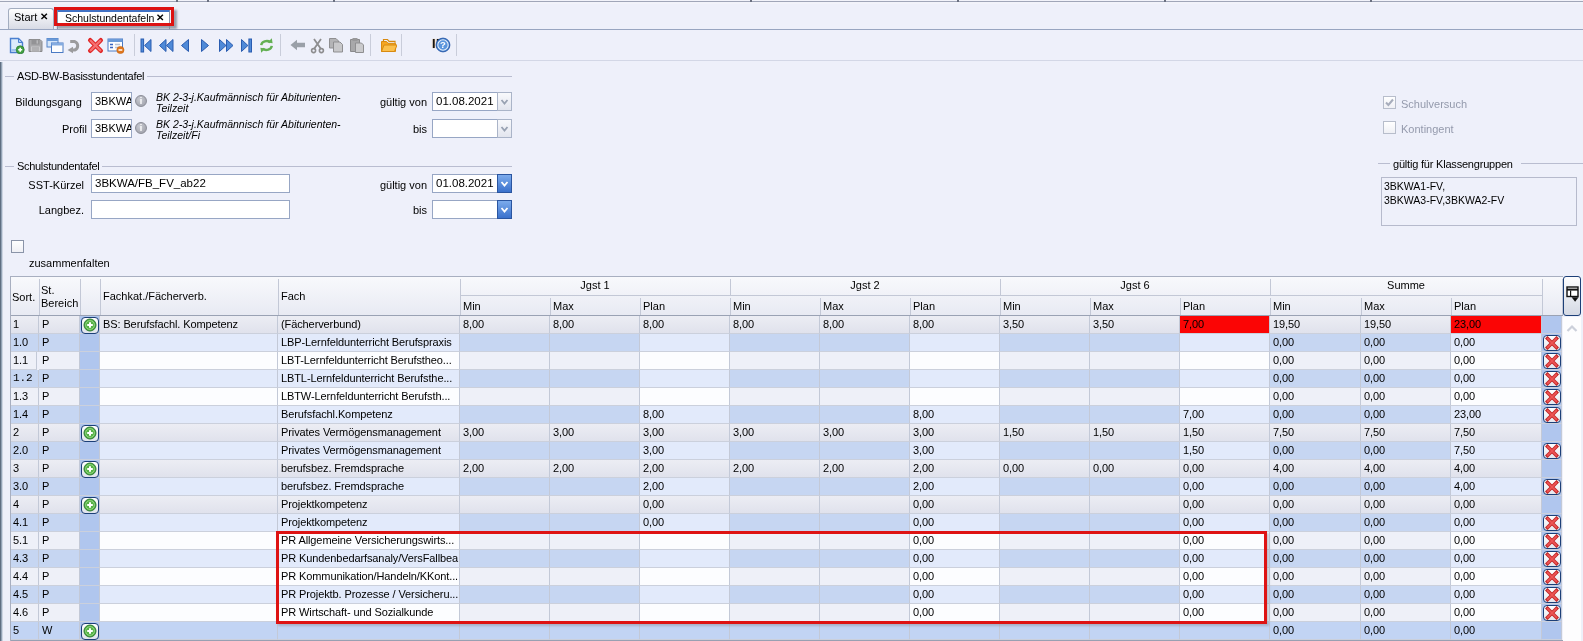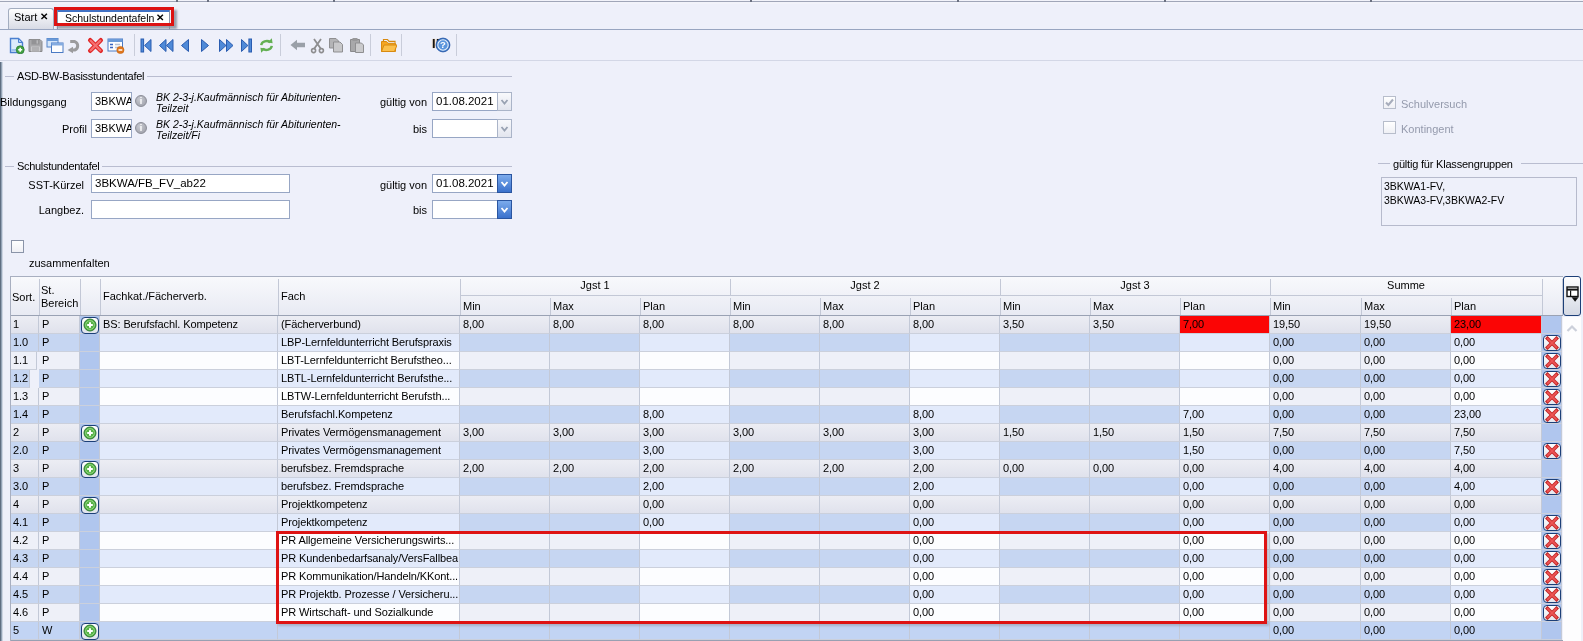--- a/index.html
+++ b/index.html
@@ -131,21 +131,21 @@
     <circle cx="8" cy="8" r="7" fill="#3f7cc9"></circle>
     <circle cx="8" cy="8" r="6.9" fill="none" stroke="#2a5aa8" stroke-width="0.9"></circle>
     <circle cx="8" cy="8" r="5.2" fill="#5b96dd" stroke="#e8f0fa" stroke-width="1.1"></circle>
     <text x="8" y="11.4" font-size="9.5" font-weight="bold" fill="#fff" text-anchor="middle" font-family="Liberation Sans,sans-serif">?</text>
   </svg>
 <div class="abs" style="left:0;top:62px;width:1px;height:579px;background:#5f6f82;"></div>
 <div class="abs" style="left:1px;top:62px;width:1px;height:579px;background:#93a3b6;"></div>
 <div class="abs" style="left:2px;top:62px;width:1px;height:579px;background:#cdd5e2;"></div>
 <div class="abs" style="left:5px;top:76px;width:507px;height:1px;background:#b9bdd0;"></div>
 <div class="lbl" style="left:14px;top:70px;font-size:11px;letter-spacing:-0.3px;background:#eef0fa;padding:0 3px;">ASD-BW-Basisstundentafel</div>
-<div class="lbl" style="left:0px;top:96px;width:97px;text-align:left;">Bildungsgang</div>
+<div class="lbl" style="left:0px;top:96px;width:97px;text-align:center;">Bildungsgang</div>
 <div class="inp" style="left:91px;top:92px;width:41px;height:19px;font-size:11px;">3BKWA</div>
 <div class="abs" style="left:135px;top:95px;width:12px;height:12px;border-radius:50%;background:radial-gradient(circle at 40% 35%,#c9cbd2,#989aa4);border:1px solid #8b8d97;color:#fff;font-size:9px;font-weight:bold;text-align:center;line-height:11px;">i</div>
 <div class="lbl" style="left:156px;top:92px;font-style:italic;font-size:10.5px;line-height:11px;">BK 2-3-j.Kaufmännisch für Abiturienten-<br>Teilzeit</div>
 <div class="lbl" style="left:340px;top:96px;width:87px;text-align:right;">gültig von</div>
 <div class="inp" style="left:432px;top:92px;width:66px;height:19px;">01.08.2021</div>
 <div class="ddg" style="left:497px;top:92px;height:19px;"><svg width="13" height="17" viewBox="0 0 13 17">
       <path d="M3.5 7 L6.5 10.5 L9.5 7" fill="none" stroke="#98a2b2" stroke-width="1.8"></path>
     </svg></div>
 <div class="lbl" style="left:0px;top:123px;width:87px;text-align:right;">Profil</div>
 <div class="inp" style="left:91px;top:119px;width:41px;height:19px;font-size:11px;">3BKWA</div>
@@ -207,21 +207,21 @@
 <div class="abs" style="left:1270px;top:298px;width:1px;height:17px;background:#c3c8d6;"></div>
 <div class="abs" style="left:1361px;top:298px;width:1px;height:17px;background:#c3c8d6;"></div>
 <div class="abs" style="left:1451px;top:298px;width:1px;height:17px;background:#c3c8d6;"></div>
 <div class="abs" style="left:460px;top:295px;width:1082px;height:1px;background:#c3c8d6;"></div>
 <div class="lbl" style="left:12px;top:291px;font-size:11px;">Sort.</div>
 <div class="lbl" style="left:41px;top:284px;font-size:11px;line-height:13px;">St.<br>Bereich</div>
 <div class="lbl" style="left:103px;top:290px;font-size:11px;">Fachkat./Fächerverb.</div>
 <div class="lbl" style="left:281px;top:290px;font-size:11px;">Fach</div>
 <div class="lbl" style="left:460px;top:279px;width:270px;text-align:center;font-size:11px;">Jgst 1</div>
 <div class="lbl" style="left:730px;top:279px;width:270px;text-align:center;font-size:11px;">Jgst 2</div>
-<div class="lbl" style="left:1000px;top:279px;width:270px;text-align:center;font-size:11px;">Jgst 3</div>
+<div class="lbl" style="left:1000px;top:279px;width:270px;text-align:center;font-size:11px;">Jgst 6</div>
 <div class="lbl" style="left:1270px;top:279px;width:272px;text-align:center;font-size:11px;">Summe</div>
 <div class="lbl" style="left:463px;top:300px;font-size:11px;">Min</div>
 <div class="lbl" style="left:553px;top:300px;font-size:11px;">Max</div>
 <div class="lbl" style="left:643px;top:300px;font-size:11px;">Plan</div>
 <div class="lbl" style="left:733px;top:300px;font-size:11px;">Min</div>
 <div class="lbl" style="left:823px;top:300px;font-size:11px;">Max</div>
 <div class="lbl" style="left:913px;top:300px;font-size:11px;">Plan</div>
 <div class="lbl" style="left:1003px;top:300px;font-size:11px;">Min</div>
 <div class="lbl" style="left:1093px;top:300px;font-size:11px;">Max</div>
 <div class="lbl" style="left:1183px;top:300px;font-size:11px;">Plan</div>
@@ -302,21 +302,21 @@
 <div class="cell" style="left:1180px;top:352px;width:90px;background:#fcfdff;"></div>
 <div class="cell" style="left:1270px;top:352px;width:91px;background:#eef0f8;">0,00</div>
 <div class="cell" style="left:1361px;top:352px;width:90px;background:#eef0f8;">0,00</div>
 <div class="cell" style="left:1451px;top:352px;width:91px;background:#fcfdff;">0,00</div>
 <div class="cell" style="left:1542px;top:352px;width:20px;background:#b0c6ee;"></div>
 <div class="abs" style="left:1543px;top:353px;width:18px;height:16px;border:1.2px solid #1c3f77;border-radius:4px;background:linear-gradient(#fff,#e4e7ee);"></div>
 <svg class="abs" style="left:1545px;top:354px;" width="14" height="14" viewBox="0 0 14 14">
     <path d="M2.5 2.5 L11.5 11.5 M11.5 2.5 L2.5 11.5" stroke="#c22828" stroke-width="3.6" stroke-linecap="square"></path>
     <path d="M2.8 2.8 L11.2 11.2 M11.2 2.8 L2.8 11.2" stroke="#ee5555" stroke-width="1.8" stroke-linecap="square"></path>
   </svg>
-<div class="cell" style="left:10px;top:370px;width:20px;background:#c6d6f2;">1.2</div>
+<div class="cell" style="left:10px;top:370px;width:29px;background:#c6d6f2;font-family:Liberation Mono, monospace;">1.2</div>
 <div class="cell" style="left:39px;top:370px;width:41px;background:#c6d6f2;">P</div>
 <div class="cell" style="left:80px;top:370px;width:20px;background:#b0c6ee;"></div>
 <div class="cell" style="left:100px;top:370px;width:178px;background:#e2eafb;"></div>
 <div class="cell" style="left:278px;top:370px;width:182px;background:#e2eafb;">LBTL-Lernfeldunterricht Berufsthe...</div>
 <div class="cell" style="left:460px;top:370px;width:90px;background:#c6d6f2;"></div>
 <div class="cell" style="left:550px;top:370px;width:90px;background:#c6d6f2;"></div>
 <div class="cell" style="left:640px;top:370px;width:90px;background:#e2eafb;"></div>
 <div class="cell" style="left:730px;top:370px;width:90px;background:#c6d6f2;"></div>
 <div class="cell" style="left:820px;top:370px;width:90px;background:#c6d6f2;"></div>
 <div class="cell" style="left:910px;top:370px;width:90px;background:#e2eafb;"></div>
@@ -512,21 +512,21 @@
 <div class="cell" style="left:1180px;top:514px;width:90px;background:#e2eafb;">0,00</div>
 <div class="cell" style="left:1270px;top:514px;width:91px;background:#c6d6f2;">0,00</div>
 <div class="cell" style="left:1361px;top:514px;width:90px;background:#c6d6f2;">0,00</div>
 <div class="cell" style="left:1451px;top:514px;width:91px;background:#e2eafb;">0,00</div>
 <div class="cell" style="left:1542px;top:514px;width:20px;background:#b0c6ee;"></div>
 <div class="abs" style="left:1543px;top:515px;width:18px;height:16px;border:1.2px solid #1c3f77;border-radius:4px;background:linear-gradient(#fff,#e4e7ee);"></div>
 <svg class="abs" style="left:1545px;top:516px;" width="14" height="14" viewBox="0 0 14 14">
     <path d="M2.5 2.5 L11.5 11.5 M11.5 2.5 L2.5 11.5" stroke="#c22828" stroke-width="3.6" stroke-linecap="square"></path>
     <path d="M2.8 2.8 L11.2 11.2 M11.2 2.8 L2.8 11.2" stroke="#ee5555" stroke-width="1.8" stroke-linecap="square"></path>
   </svg>
-<div class="cell" style="left:10px;top:532px;width:29px;background:#eef0f8;">4.2</div>
+<div class="cell" style="left:10px;top:532px;width:29px;background:#eef0f8;">5.1</div>
 <div class="cell" style="left:39px;top:532px;width:41px;background:#eef0f8;">P</div>
 <div class="cell" style="left:80px;top:532px;width:20px;background:#b0c6ee;"></div>
 <div class="cell" style="left:100px;top:532px;width:178px;background:#fcfdff;"></div>
 <div class="cell" style="left:278px;top:532px;width:182px;background:#fcfdff;">PR Allgemeine Versicherungswirts...</div>
 <div class="cell" style="left:460px;top:532px;width:90px;background:#eef0f8;"></div>
 <div class="cell" style="left:550px;top:532px;width:90px;background:#eef0f8;"></div>
 <div class="cell" style="left:640px;top:532px;width:90px;background:#fcfdff;"></div>
 <div class="cell" style="left:730px;top:532px;width:90px;background:#eef0f8;"></div>
 <div class="cell" style="left:820px;top:532px;width:90px;background:#eef0f8;"></div>
 <div class="cell" style="left:910px;top:532px;width:90px;background:#fcfdff;">0,00</div>

